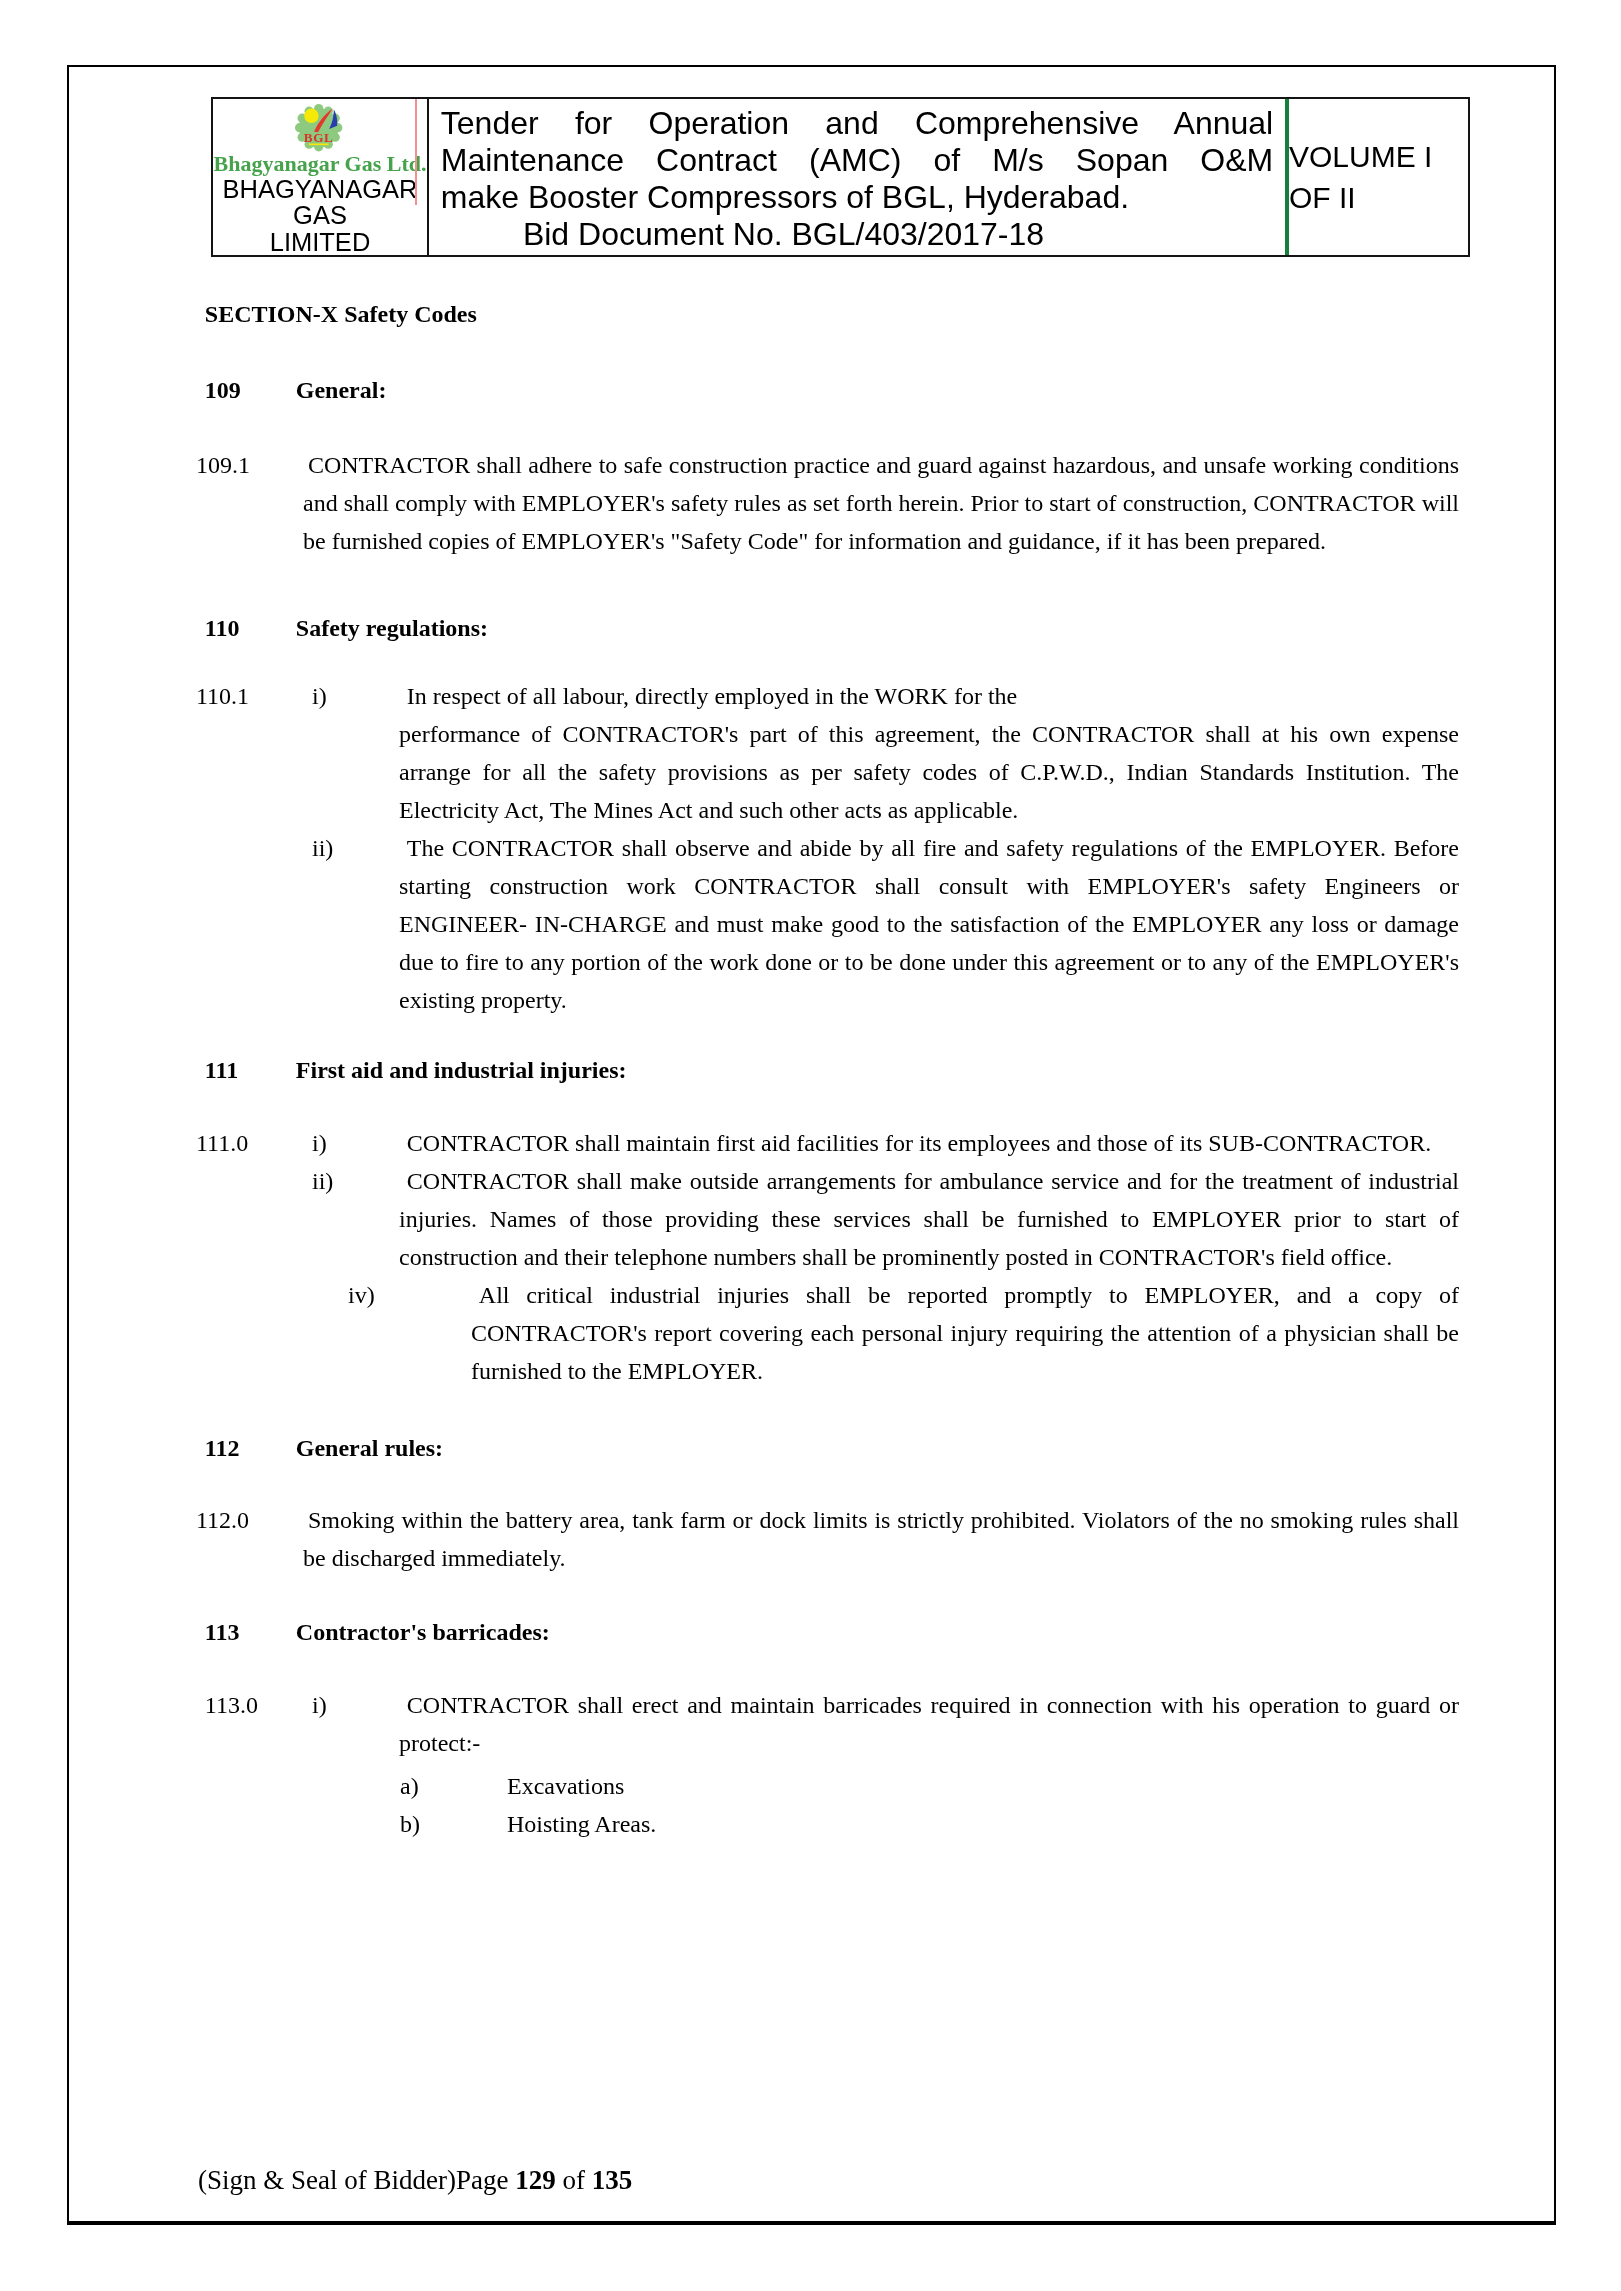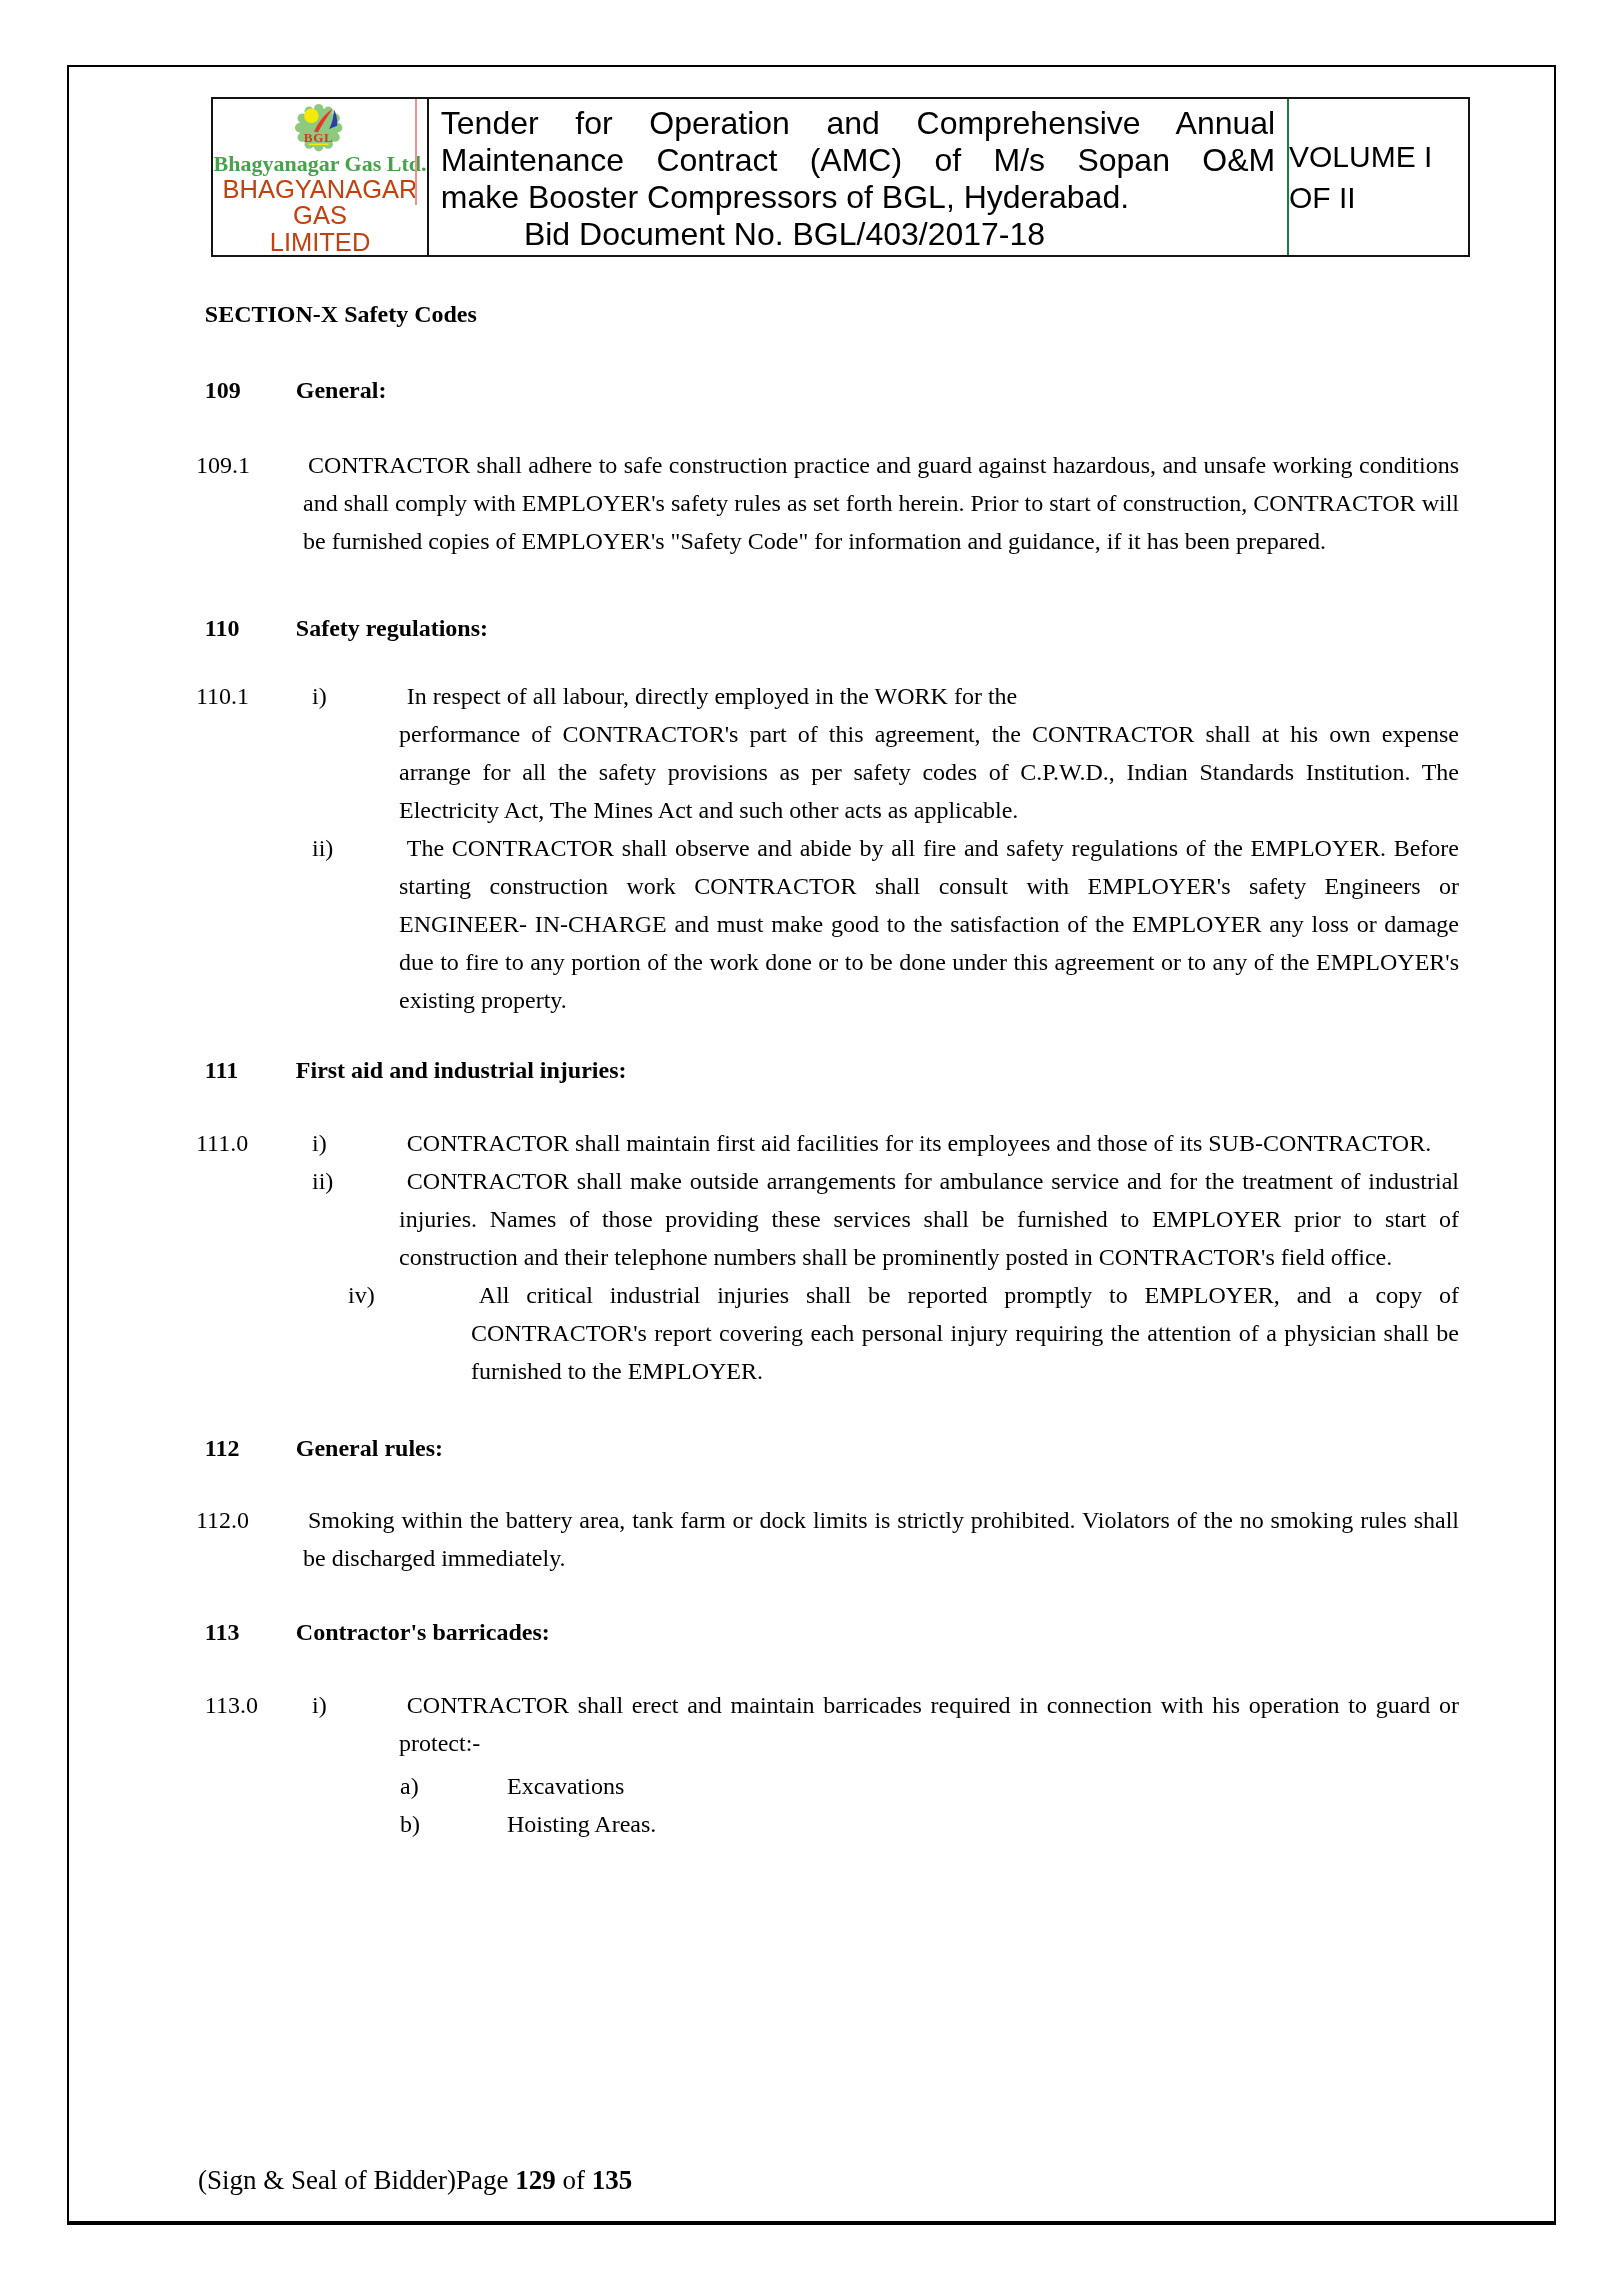--- a/index.html
+++ b/index.html
@@ -38,31 +38,31 @@
     overflow:hidden;
   }
   .logo-caption {
     font-family:"Liberation Serif", serif;
     font-size:22px; line-height:19.6px; font-weight:bold;
     margin-top:-2px;
   }
   .company-name {
     font-family:"Liberation Sans", sans-serif;
     font-size:25.5px; line-height:26.5px;
-    text-align:center; color:#c2410c;
+    text-align:center; color:#000000;
     margin-top:2px;
   }
   .red-artifact {
     position:absolute; left:202px; top:0;
     width:2px; height:106px;
     background:#f49090;
   }
   .cell-title {
     flex:1;
-    border-right:2px solid #15803d;
+    border-right:4px solid #15803d;
     box-sizing:border-box;
     padding:5.9px 11.8px 0 11.8px;
     font-family:"Liberation Sans", sans-serif;
     font-size:32px; line-height:37px;
   }
   .t-just { text-align:justify; text-align-last:justify; }
   .t-left { text-align:left; }
   .t-cent { text-align:center; padding-right:147px; }
   .cell-volume {
     width:179px; flex:none;

